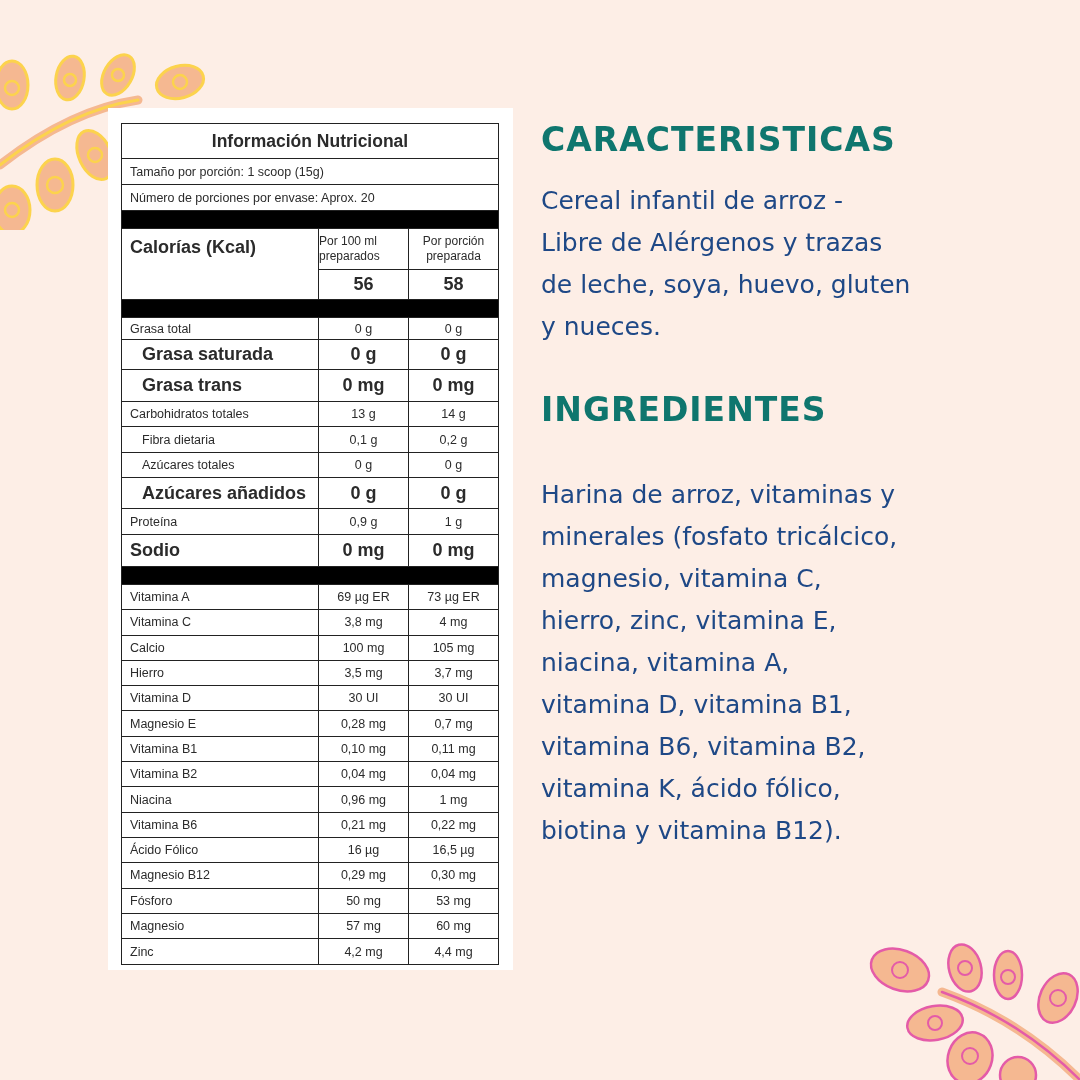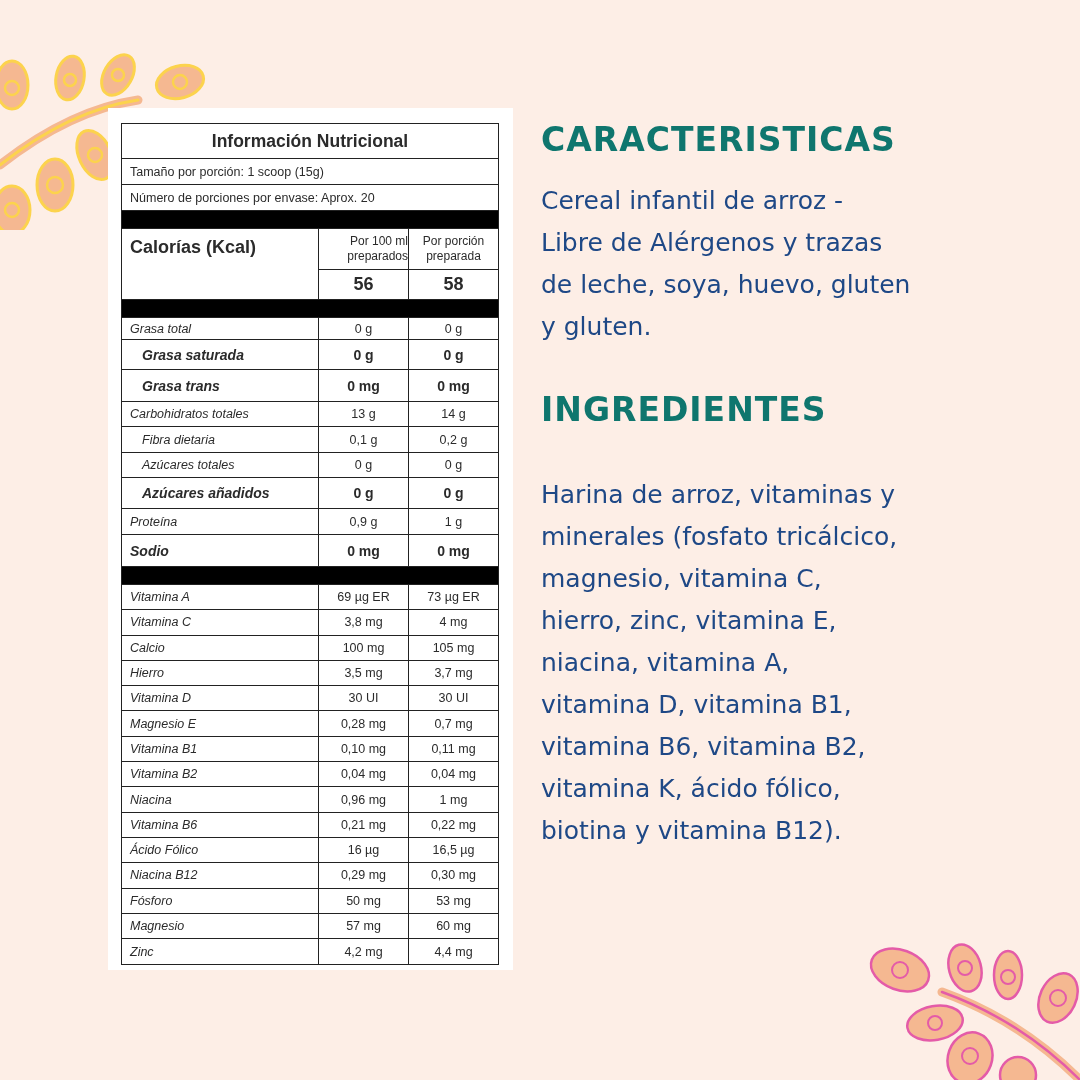--- a/index.html
+++ b/index.html
@@ -13,35 +13,35 @@
     position:absolute; left:108px; top:108px; width:405px; height:862px;
     background:#FFFFFF;
   }
   .nt {
     position:absolute; left:121px; top:123px; width:378px;
     border:1.5px solid #222; box-sizing:border-box;
     color:#2b2b2b;
   }
   .row { display:flex; border-bottom:1.5px solid #222; box-sizing:border-box; }
   .row:last-child { border-bottom:none; }
-  .c0 { width:197px; padding-left:8px; display:flex; align-items:center; box-sizing:border-box; border-right:1.5px solid #222;font-style:italic; }
+  .c0 { width:197px; padding-left:8px; display:flex; align-items:center; box-sizing:border-box; border-right:1.5px solid #222; }
   .c1 { width:90px; display:flex; align-items:center; justify-content:center; border-right:1.5px solid #222; box-sizing:border-box; }
   .c2 { flex:1; display:flex; align-items:center; justify-content:center; }
   .small { font-size:12.5px; }
   .ind { padding-left:20px; }
-  .big { font-size:14px; font-weight:bold;justify-content:center; }
+  .big { font-size:18px; font-weight:bold;justify-content:center; }
   .bar { height:17px; background:#000; border-bottom:1.5px solid #222; }
   .title { height:34px; font-size:17.5px; font-weight:bold; display:flex; align-items:center; justify-content:center; border-bottom:1.5px solid #222; }
   .full { height:25px; font-size:12.5px; padding-left:8px; display:flex; align-items:center; border-bottom:1.5px solid #222; }
   .cal { display:flex; height:70px; border-bottom:1.5px solid #222; }
   .cal .lab { width:197px; border-right:1.5px solid #222; box-sizing:border-box; padding:8px 0 0 8px; font-size:18px; font-weight:bold; }
   .cal .cols { flex:1; display:flex; flex-direction:column; }
   .cal .hdr { display:flex; height:41px; border-bottom:1.5px solid #222; box-sizing:border-box; }
   .cal .val { display:flex; flex:1; }
-  .cal .h1, .cal .v1 { width:90px; border-right:1.5px solid #222; box-sizing:border-box; display:flex; align-items:center; justify-content:center; text-align:right; }
+  .cal .h1, .cal .v1 { width:90px; border-right:1.5px solid #222; box-sizing:border-box; display:flex; align-items:center; justify-content:center; text-align:left; }
   .cal .h2, .cal .v2 { flex:1; display:flex; align-items:center; justify-content:center; text-align:center; }
   .cal .h1, .cal .h2 { font-size:12px; line-height:15px; }
   .cal .v1, .cal .v2 { font-size:18px; font-weight:bold; }
   .h { position:absolute; left:541px; color:#0f766e; font-family:"DejaVu Sans", sans-serif; font-weight:bold; font-size:33px; letter-spacing:1px; }
   .p { position:absolute; left:541px; width:460px; color:#1E4886; font-family:"DejaVu Sans", sans-serif; font-size:25px; line-height:42px; }
 </style>
 </head>
 <body>
 
 <svg class="deco" style="left:0;top:30px;" width="240" height="200" viewBox="0 0 240 200">
@@ -208,21 +208,21 @@
       <div class="c0">Vitamina B6</div>
       <div class="c1">0,21 mg</div>
       <div class="c2">0,22 mg</div>
     </div>
   <div class="row small" style="height:25.3px">
       <div class="c0">Ácido Fólico</div>
       <div class="c1">16 µg</div>
       <div class="c2">16,5 µg</div>
     </div>
   <div class="row small" style="height:25.3px">
-      <div class="c0">Niacina B12</div>
+      <div class="c0">Magnesio B12</div>
       <div class="c1">0,29 mg</div>
       <div class="c2">0,30 mg</div>
     </div>
   <div class="row small" style="height:25.3px">
       <div class="c0">Fósforo</div>
       <div class="c1">50 mg</div>
       <div class="c2">53 mg</div>
     </div>
   <div class="row small" style="height:25.3px">
       <div class="c0">Magnesio</div>
@@ -234,21 +234,21 @@
       <div class="c1">4,2 mg</div>
       <div class="c2">4,4 mg</div>
     </div>
 </div>
 
 <div class="h" style="top:120px;">CARACTERISTICAS</div>
 <div class="p" style="top:180px;">
   <div>Cereal infantil de arroz -</div>
   <div>Libre de Alérgenos y trazas</div>
   <div>de leche, soya, huevo, gluten</div>
-  <div>y gluten.</div>
+  <div>y nueces.</div>
 </div>
 
 <div class="h" style="top:390px;">INGREDIENTES</div>
 <div class="p" style="top:450px;margin-top:24px;">
   <div>Harina de arroz, vitaminas y</div>
   <div>minerales (fosfato tricálcico,</div>
   <div>magnesio, vitamina C,</div>
   <div>hierro, zinc, vitamina E,</div>
   <div>niacina, vitamina A,</div>
   <div>vitamina D, vitamina B1,</div>

